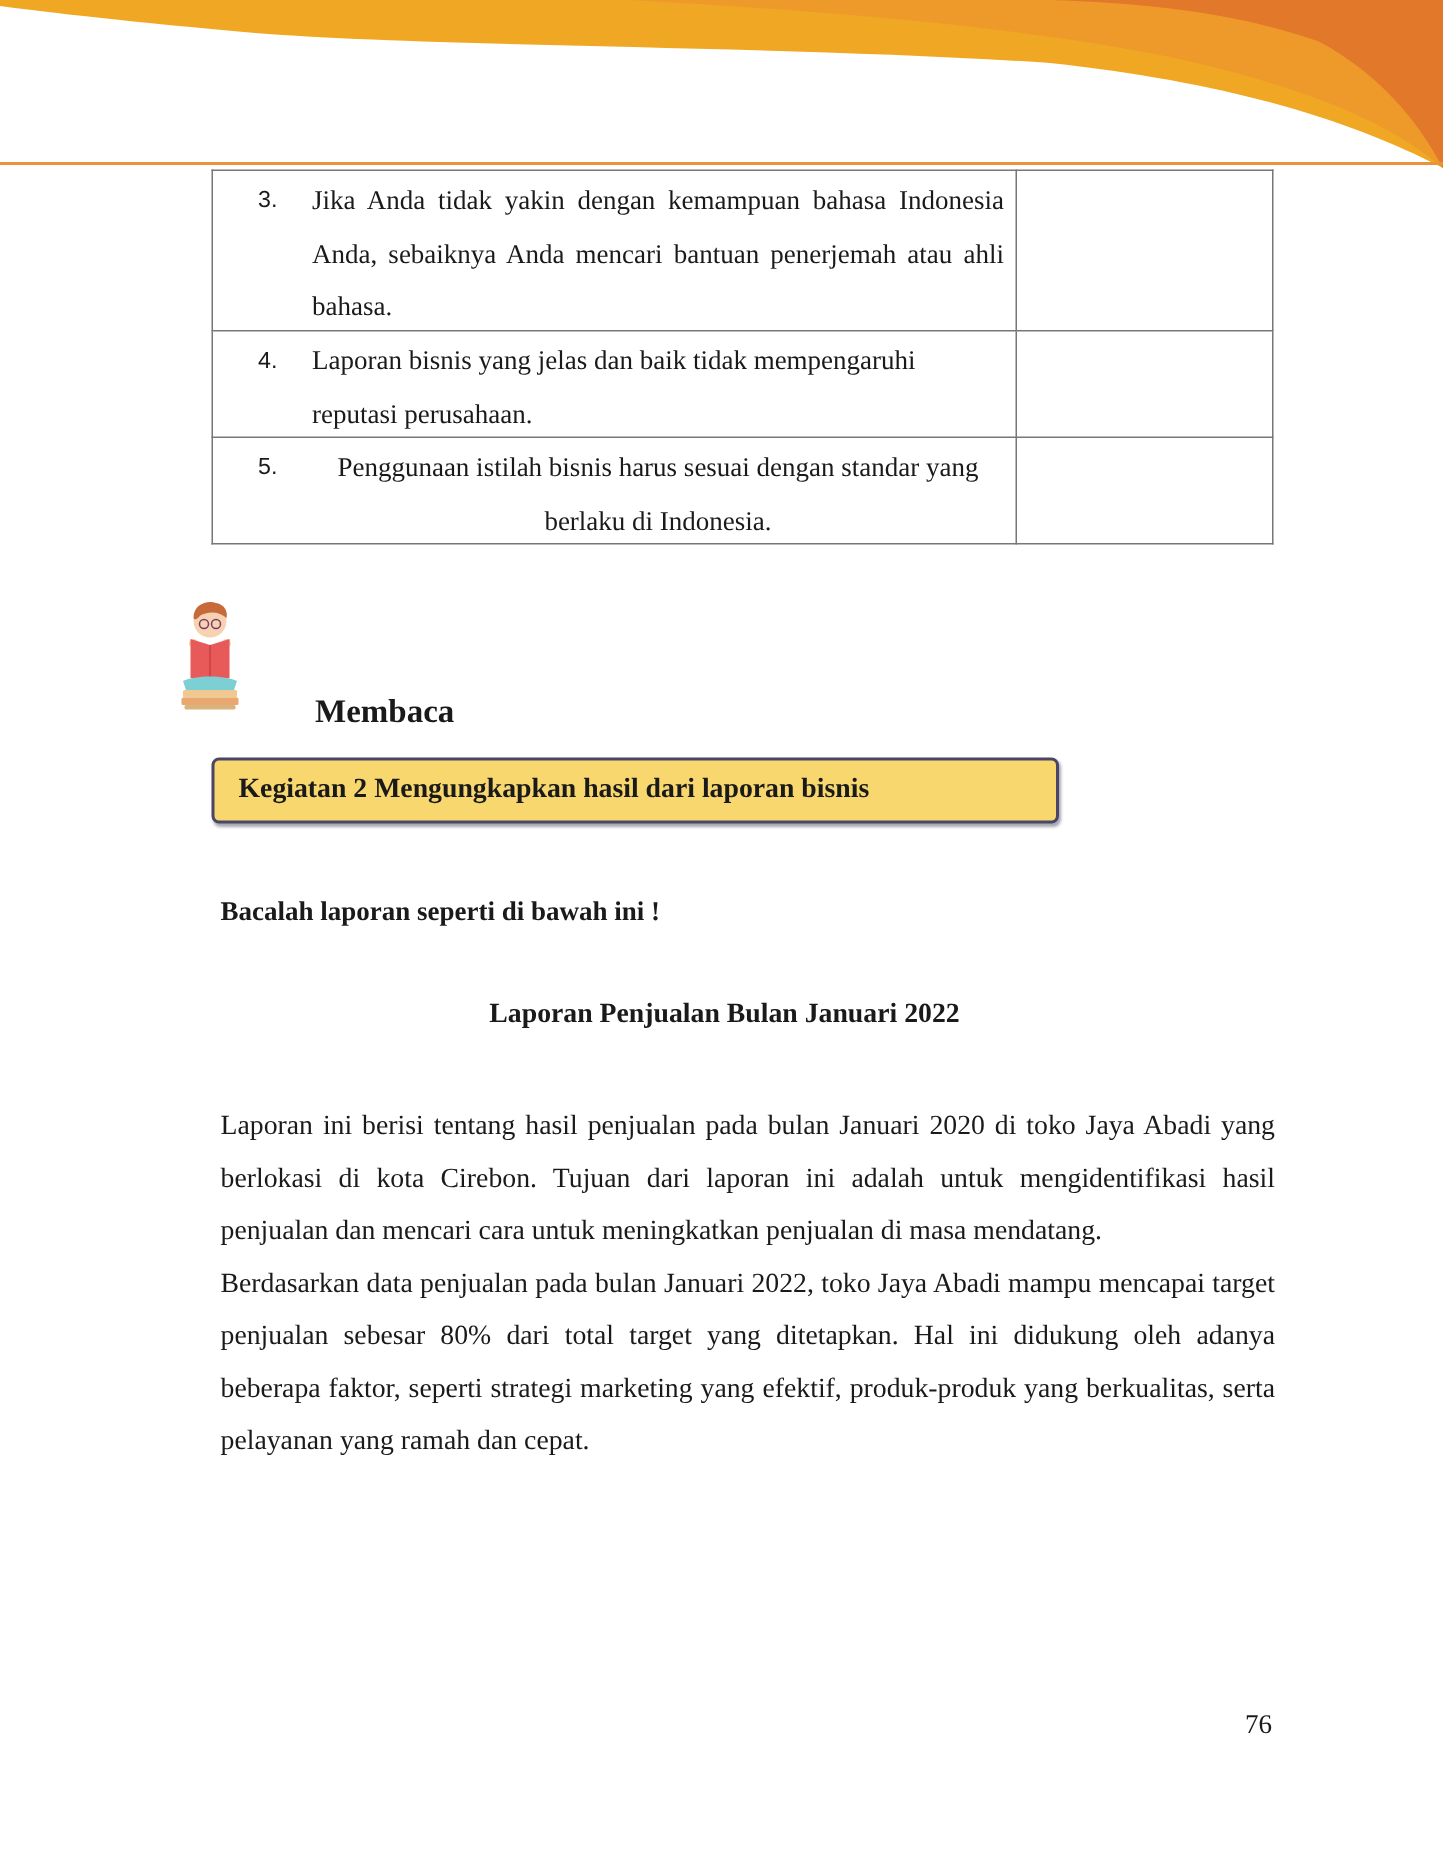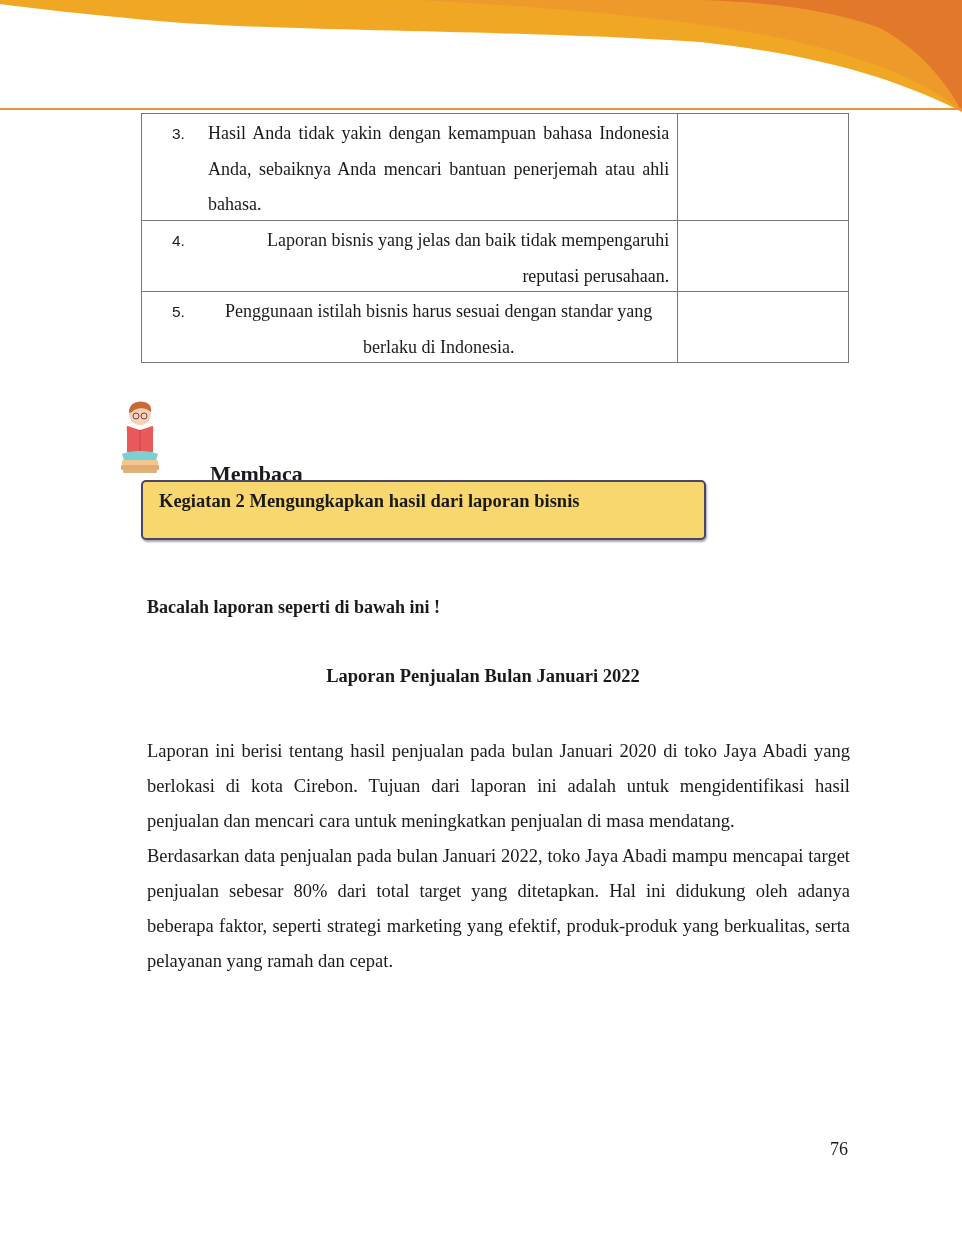--- a/index.html
+++ b/index.html
@@ -33,21 +33,21 @@
     .row3 .stmt-inner { height: 104px; }
     .row4 .stmt-inner { height: 68px; }
     .row5 .stmt-inner { height: 68px; }
 
     
     .reading-icon { position: absolute; left: 116px; top: 400px; width: 48px; height: 74px; }
     .section-heading {
       position: absolute; left: 170px; top: 461px; font-size: 22px; font-weight: bold; margin-left: 40px;
     }
     .activity-box {
-      position: absolute; left: 141px; top: 480px; width: 565px; height: 60px;
+      position: absolute; left: 141px; top: 505px; width: 565px; height: 44px;
       background: #f8d86e; border: 2px solid #4a4766; border-radius: 5px;
       box-shadow: 1px 2px 2px rgba(60,60,90,0.45);
       box-sizing: border-box;
     }
     .activity-title {
       position: absolute; left: 16px; top: 9px; font-size: 18.5px; font-weight: bold;
     }
     .instruction {
       position: absolute; left: 147px; top: 597px; font-size: 18px; font-weight: bold;
     }
@@ -76,30 +76,30 @@
   <path d="M700,0 L962,0 L962,112 C945,80 920,50 880,28 C830,10 770,2 700,0 Z" fill="#e2782a"></path>
 </svg>
 <div class="header-rule"></div>
 
 <table class="qtable">
   <tbody>
       <tr class="row3">
     <td class="stmt">
       <div class="stmt-inner">
         <span class="stmt-num">3.</span>
-        <span class="stmt-text">Hasil Anda tidak yakin dengan kemampuan bahasa Indonesia Anda, sebaiknya Anda mencari bantuan penerjemah atau ahli bahasa.</span>
+        <span class="stmt-text">Jika Anda tidak yakin dengan kemampuan bahasa Indonesia Anda, sebaiknya Anda mencari bantuan penerjemah atau ahli bahasa.</span>
       </div>
     </td>
     <td class="ans"></td>
   </tr>
   <tr class="row4">
     <td class="stmt">
       <div class="stmt-inner">
         <span class="stmt-num">4.</span>
-        <span class="stmt-text" style="text-align:right">Laporan bisnis yang jelas dan baik tidak mempengaruhi reputasi perusahaan.</span>
+        <span class="stmt-text" style="text-align:left">Laporan bisnis yang jelas dan baik tidak mempengaruhi reputasi perusahaan.</span>
       </div>
     </td>
     <td class="ans"></td>
   </tr>
   <tr class="row5">
     <td class="stmt">
       <div class="stmt-inner">
         <span class="stmt-num">5.</span>
         <span class="stmt-text" style="text-align:center">Penggunaan istilah bisnis harus sesuai dengan standar yang berlaku di Indonesia.</span>
       </div>

